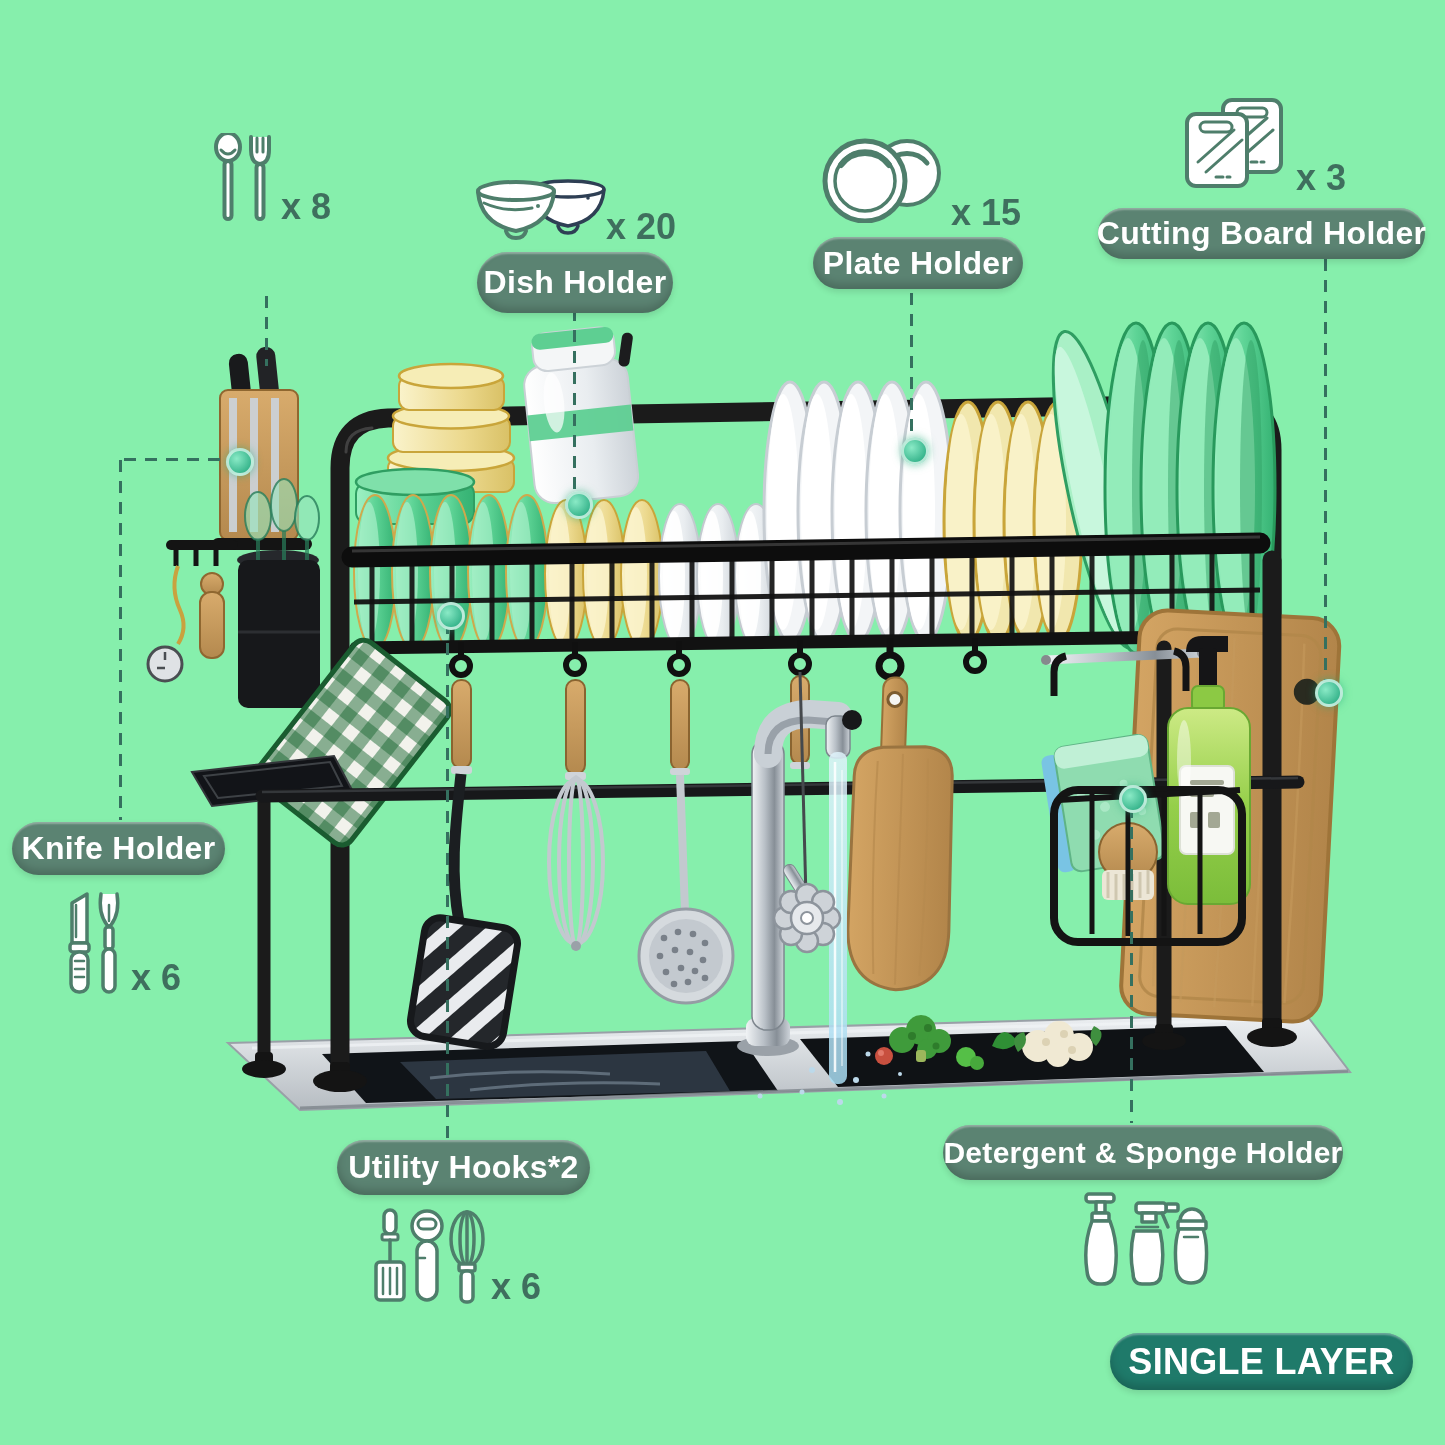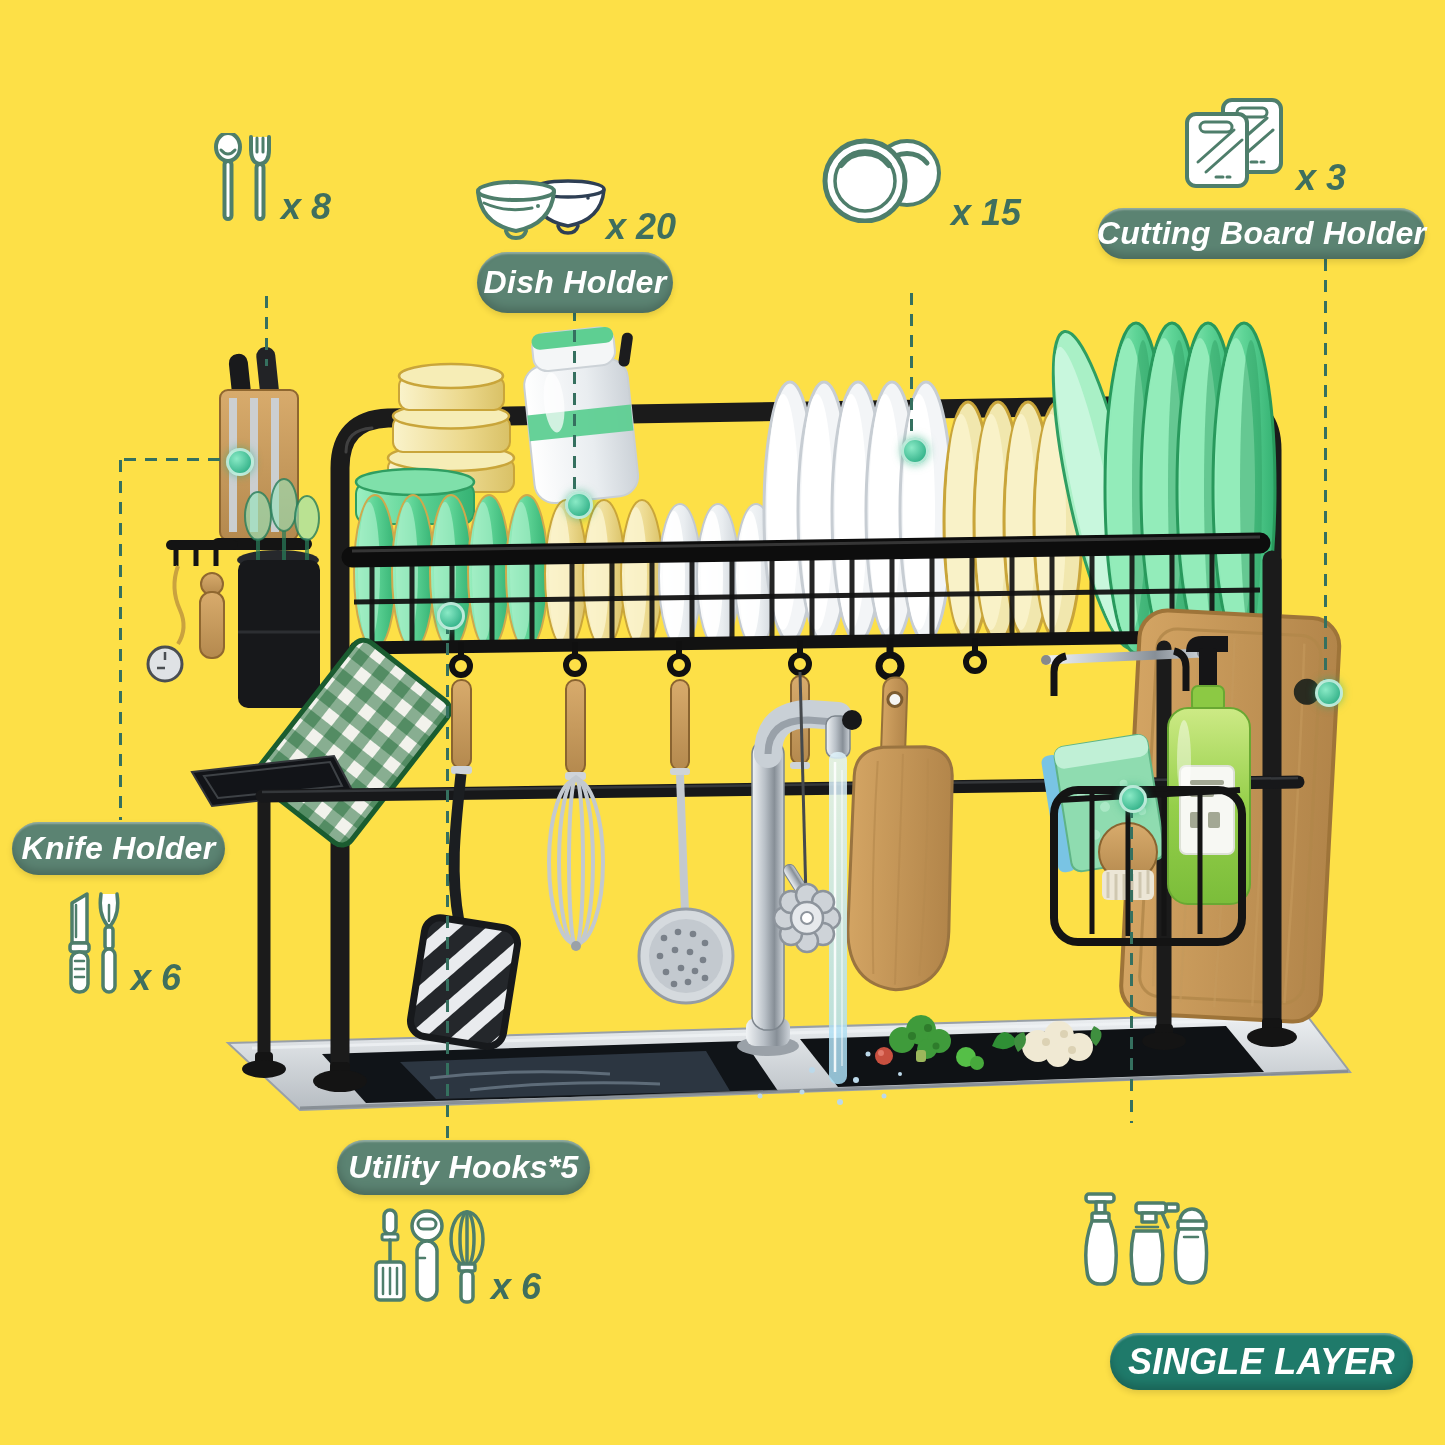--- a/index.html
+++ b/index.html
@@ -1,18 +1,18 @@
 <!DOCTYPE html>
 <html style="--pill_green: #5b8372; --badge_teal: #1f7a6a; --count_text: #3f6f5e; --icon_green: #4e7e6b; --icon_navy: #2e3f54; --dash: #35705f; --dot: #1ca379;"><head>
 <meta charset="utf-8">
 <style>
   html,body{margin:0;padding:0;background:#fff;}
   .stage{
-    position:relative;width:1445px;height:1445px;background:#fde047;
-    font-family:"Liberation Sans",sans-serif;overflow:hidden;font-style:italic;
+    position:relative;width:1445px;height:1445px;background:#86efac;
+    font-family:"Liberation Sans",sans-serif;overflow:hidden;
   }
   .product{position:absolute;left:0;top:0;width:1445px;height:1445px;}
   .pill{
     position:absolute;display:flex;align-items:center;justify-content:center;
     background:var(--pill_green);color:#fff;border-radius:999px;
     font-size:32px;font-weight:600;letter-spacing:.3px;white-space:nowrap;
     box-shadow:inset 0 3px 2px -1px rgba(255,255,255,.35), inset 0 -5px 8px rgba(0,0,0,.18), 0 3px 6px rgba(0,0,0,.12);
   }
   .pill.badge{background:var(--badge_teal);font-size:36px;font-weight:700;}
   .count{position:absolute;color:var(--count_text);font-size:36px;font-weight:700;white-space:nowrap;}
@@ -558,20 +558,21 @@
       <g class="sg" fill="#fff">
         <circle cx="86" cy="38" r="32" stroke-width="4"></circle>
         <path d="M66 28 a26 26 0 0 1 40 0" fill="none" stroke-width="5"></path>
         <circle cx="44" cy="46" r="40" stroke-width="5"></circle>
         <circle cx="44" cy="46" r="30" fill="none" stroke-width="3.5"></circle>
         <path d="M20 30 a30 30 0 0 1 48 0" fill="none" stroke-width="6"></path>
       </g>
     </svg>
   </div>
   <div class="count" style="left:951px;top:192px">x 15</div>
+  <div class="pill" style="left:813px;top:237px;width:210px;height:52px">Plate Holder</div>
 
   <div class="icon" style="left:1185px;top:98px">
     <svg width="100" height="90" viewBox="0 0 100 90" fill="none">
       <g class="sg" fill="#fff" stroke-width="4">
         <rect x="38" y="2" width="58" height="72" rx="9"></rect>
         <rect x="52" y="10" width="30" height="9" rx="4.5" stroke-width="3"></rect>
         <path d="M50 48 L82 20 M56 60 L88 32" fill="none" stroke-width="3"></path>
         <path d="M66 64 h6 M76 64 h3" fill="none" stroke-width="3"></path>
         <rect x="2" y="16" width="60" height="72" rx="9"></rect>
         <rect x="15" y="24" width="32" height="10" rx="5" stroke-width="3"></rect>
@@ -594,21 +595,21 @@
         <path d="M14 70 h9 M14 78 h9 M14 86 h9" fill="none" stroke-width="2.5"></path>
         <path d="M40 3 Q37 22 46 34 Q48 36 50 34 Q59 22 56 3"></path>
         <path d="M48 14 V30" fill="none" stroke-width="2.5"></path>
         <rect x="44" y="36" width="8" height="22" rx="3"></rect>
         <rect x="42" y="58" width="12" height="43" rx="6"></rect>
       </g>
     </svg>
   </div>
   <div class="count" style="left:131px;top:957px">x 6</div>
 
-  <div class="pill" style="left:337px;top:1140px;width:253px;height:55px">Utility Hooks*5</div>
+  <div class="pill" style="left:337px;top:1140px;width:253px;height:55px">Utility Hooks*2</div>
   <div class="icon" style="left:372px;top:1208px">
     <svg width="116" height="96" viewBox="0 0 116 96" fill="none">
       <g class="sg" fill="#fff" stroke-width="3.5">
         <rect x="12" y="2" width="12" height="24" rx="6"></rect>
         <rect x="10" y="26" width="16" height="6" rx="2" stroke-width="3"></rect>
         <path d="M18 32 V54" fill="none"></path>
         <rect x="4" y="54" width="28" height="38" rx="4"></rect>
         <path d="M11 60 V86 M18 60 V86 M25 60 V86" fill="none" stroke-width="2.5"></path>
         <circle cx="55" cy="18" r="15"></circle>
         <rect x="46" y="11" width="18" height="10" rx="5" stroke-width="3"></rect>
@@ -619,20 +620,21 @@
             <ellipse cx="95" cy="31" rx="7" ry="27"></ellipse>
             <path d="M95 4 V58"></path>
           </g>
         <rect x="87" y="56" width="16" height="7" rx="2"></rect>
         <rect x="89" y="63" width="12" height="31" rx="5"></rect>
       </g>
     </svg>
   </div>
   <div class="count" style="left:491px;top:1266px">x 6</div>
 
+  <div class="pill" style="left:943px;top:1125px;width:400px;height:55px;font-size:30px">Detergent &amp; Sponge Holder</div>
   <div class="icon" style="left:1078px;top:1191px">
     <svg width="134" height="98" viewBox="0 0 134 98" fill="none">
       <g class="sg" fill="#fff" stroke-width="3.5">
         <rect x="8" y="3" width="28" height="8" rx="3"></rect>
         <rect x="18" y="11" width="9" height="11"></rect>
         <rect x="14" y="22" width="17" height="8" rx="2"></rect>
         <path d="M14 30 Q5 54 9 80 Q10 93 22 93 H24 Q36 93 37 80 Q41 54 32 30 Z"></path>
         <rect x="88" y="13" width="12" height="7" rx="2"></rect>
         <rect x="58" y="12" width="30" height="10" rx="3"></rect>
         <path d="M84 22 L90 36" fill="none"></path>

